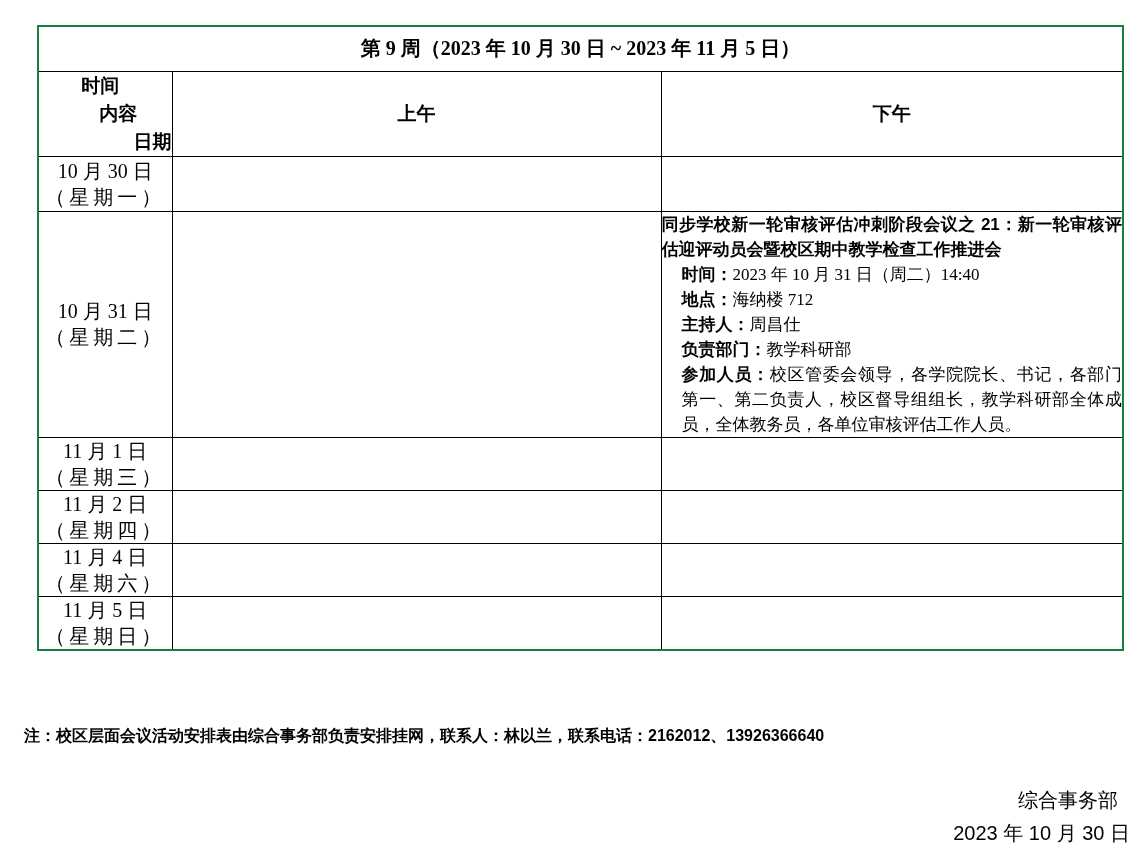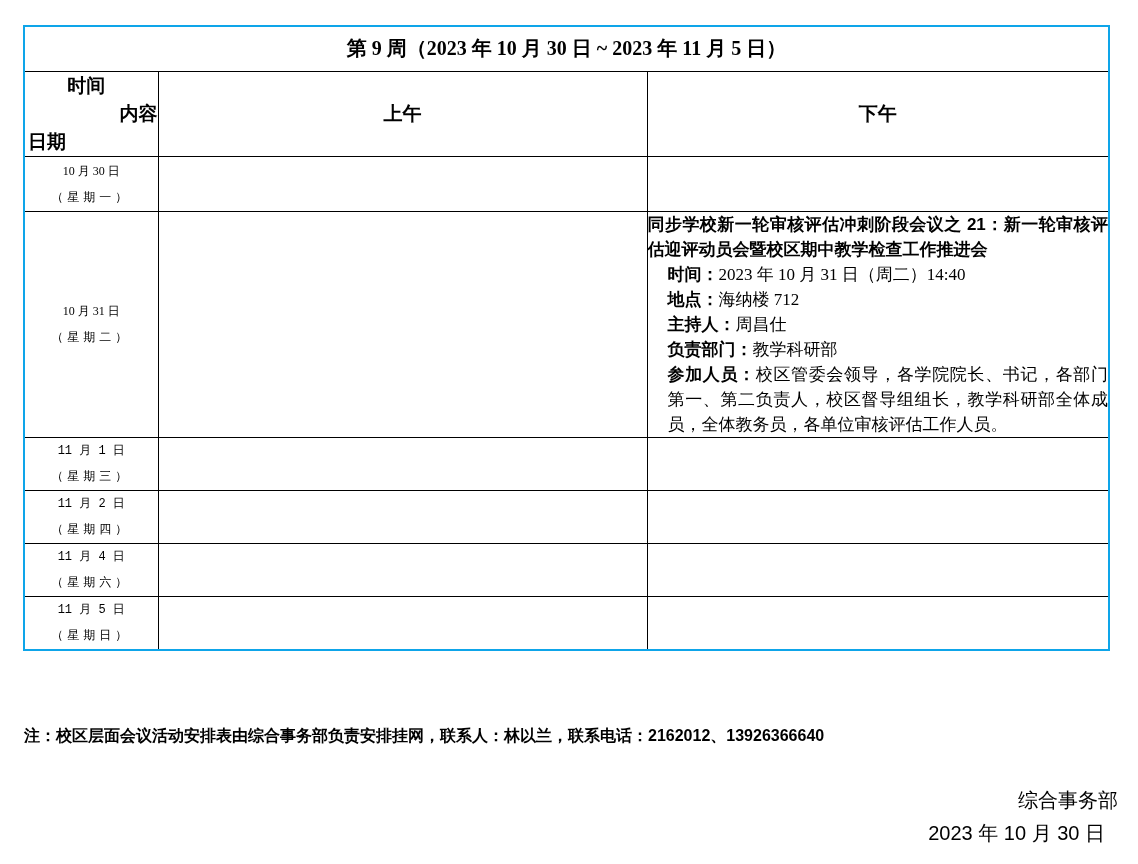--- a/index.html
+++ b/index.html
@@ -9,26 +9,26 @@
     width: 1138px;
     height: 864px;
     background: #ffffff;
     color: #000000;
     font-family: "Liberation Serif", "DejaVu Serif", serif;
     overflow: hidden;
   }
 
   table.schedule {
     position: absolute;
-    left: 23px;
+    left: 37px;
     top: 25px;
     width: 1085px;
     border-collapse: collapse;
     table-layout: fixed;
-    border: 2px solid #0ea5e9;
+    border: 2px solid #15803d;
   }
   table.schedule td {
     border: 1px solid #000;
     padding: 0;
     vertical-align: middle;
   }
 
   .col-date { width: 134px; }
   .col-am   { width: 489px; }
   .col-pm   { width: 462px; }
@@ -44,38 +44,38 @@
   .corner-cell {
     height: 84px;
     font-family: "Liberation Sans", "DejaVu Sans", sans-serif;
     font-weight: bold;
     font-size: 19px;
     line-height: 28px;
     vertical-align: middle;
     padding: 1px 0;
   }
   .corner-time    { text-align: center; padding-right: 10px; }
-  .corner-content { text-align: right;  padding-left: 26px; }
-  .corner-date    { text-align: left;  padding-left: 3px; }
+  .corner-content { text-align: center;  padding-left: 26px; }
+  .corner-date    { text-align: right;  padding-left: 3px; }
 
   .session-cell {
     text-align: center;
     font-family: Liberation Sans, sans-serif;
     font-weight: bold;
     font-size: 19px;
   }
 
   .date-cell {
     text-align: center;
-    font-size: 12px;
+    font-size: 20px;
     line-height: 26px;
   }
   .date-cell .weekday { letter-spacing: 4px; }
 
-  .row-normal .date-cell, .row-normal td { height: 53px; font-family: Liberation Mono, monospace; }
+  .row-normal .date-cell, .row-normal td { height: 53px; }
   .row-first td  { height: 55px; }
   .row-big td    { height: 226px; }
 
   .meeting-cell {
     vertical-align: top;
     padding: 2px 6px 2px 7px;
     font-size: 17px;
     line-height: 25px;
   }
   .meeting-title {
@@ -105,21 +105,21 @@
   .sig-dept {
     position: absolute;
     right: 20px;
     top: 787px;
     font-family: "Liberation Sans", "DejaVu Sans", sans-serif;
     font-size: 20px;
     text-align: right;
   }
   .sig-date {
     position: absolute;
-    right: 33px;
+    right: 8px;
     top: 820px;
     font-family: "Liberation Sans", "DejaVu Sans", sans-serif;
     font-size: 20px;
     text-align: center;
   }
 </style>
 </head>
 <body>
 
 <div class="page">

